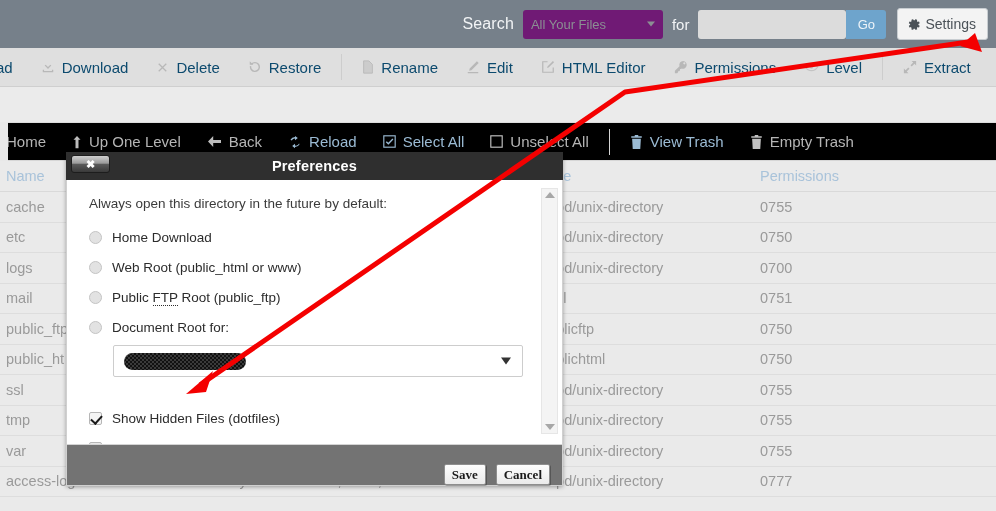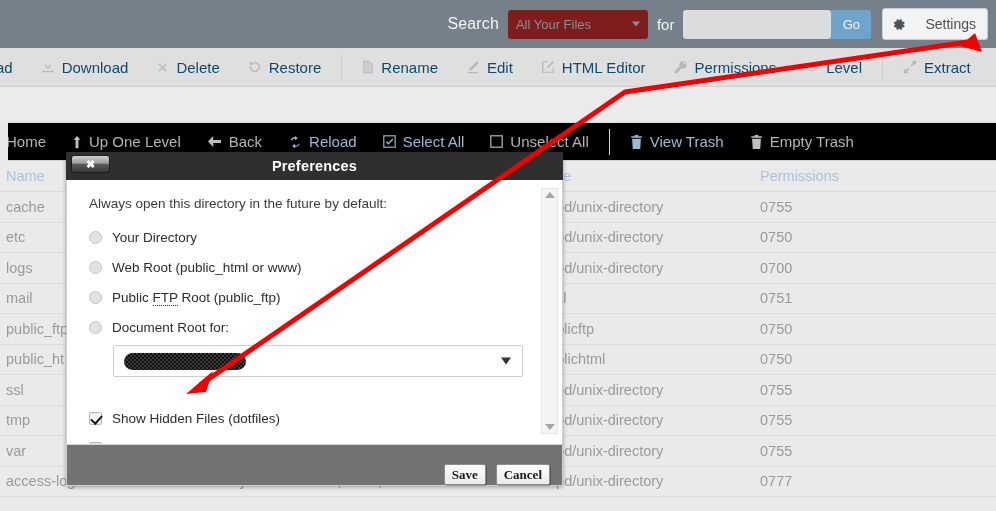--- a/index.html
+++ b/index.html
@@ -20,21 +20,21 @@
     display: flex; align-items: center; justify-content: flex-end;
     padding-right: 8px;
     padding-left: 8px;
   }
   .search-label {
     color: #f2f4f6; font-size: 16px; margin-right: 9px; letter-spacing: .1px;
   }
   .search-select {
     position: relative;
     width: 140px; height: 29px;
-    background: #7f1d1d; border: none; border-radius: 3px;
+    background: #701a75; border: none; border-radius: 3px;
     display: flex; align-items: center;
     padding: 0 8px;
     color: #8b8f93; font-size: 13px;
     margin-right: 9px;
   }
   .search-select .caret {
     position: absolute; right: 8px; top: 50%; transform: translateY(-50%);
     width: 0; height: 0;
     border-left: 4px solid transparent;
     border-right: 4px solid transparent;
@@ -53,21 +53,21 @@
     background: #6ea4cc; color: #eef4f9;
     border: none; border-radius: 0 3px 3px 0;
     font-size: 13px; font-family: "Liberation Sans", sans-serif;
     cursor: pointer;
     margin-right: 11px;
   }
   .settings-button {
     height: 32px;
     background: #f3f3f3; border: 1px solid #c8cdd1; border-radius: 3px;
     color: #4b5258; font-size: 14px;
-    display: flex; align-items: center; gap: 19px;
+    display: flex; align-items: center; gap: 4px;
     padding: 0 11px 0 10px;
     cursor: pointer;
   }
 
   
   .actionbar {
     position: absolute; left: 0; top: 48px; width: 996px; height: 39px;
     background: #dfdfdf;
     border-bottom: 1px solid #cfcfcf;
     display: flex; align-items: center;
@@ -546,21 +546,21 @@
       <div class="dlg-close">✖</div>
       <span class="dlg-title-text">Preferences</span>
     </div>
 
     <div class="dlg-body">
       <div class="dlg-inner">
         <div class="pref-heading">Always open this directory in the future by default:</div>
 
         <div class="radio-row">
           <span class="radio-dot"></span>
-          <span class="opt-label">Your Directory</span>
+          <span class="opt-label">Home Download</span>
         </div>
 
         <div class="radio-row">
           <span class="radio-dot"></span>
           <span class="opt-label">Web Root (public_html or www)</span>
         </div>
 
         <div class="radio-row">
           <span class="radio-dot"></span>
           <span class="opt-label"><span>Public </span><span class="abbr">FTP</span><span> Root (public_ftp)</span></span>

